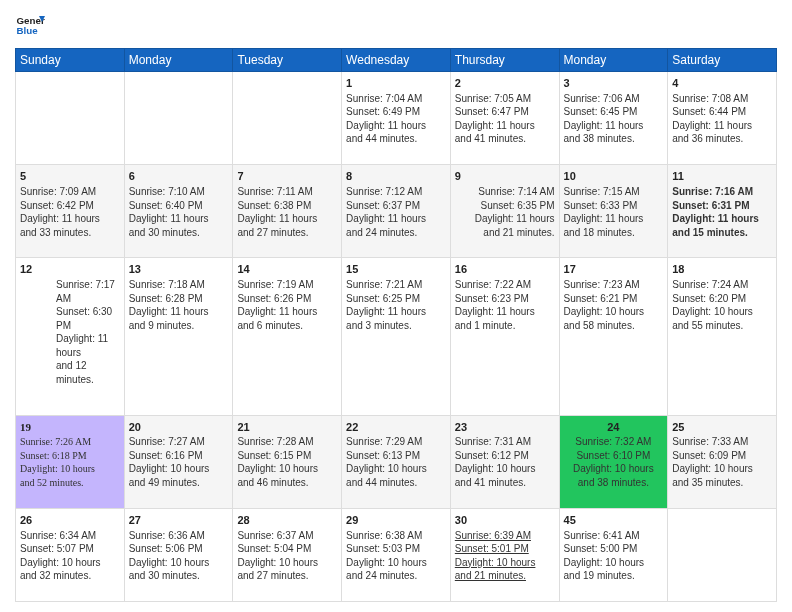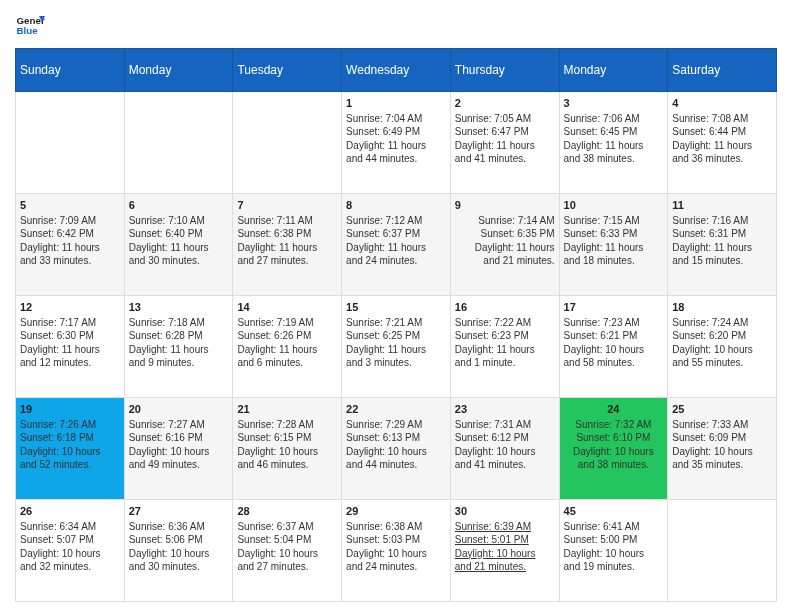--- a/index.html
+++ b/index.html
@@ -49,21 +49,21 @@
       flex: 1;
       border: 1px solid #ccc;
       border-collapse: collapse;
       width: 100%;
       table-layout: fixed;
       font-size: 10.5px;
     }
     .calendar th {
       background: #1565c0;
       color: #fff;
-      padding: 14px 4px;
+      padding: 4px 4px;
       text-align: left;
       font-size: 12px;
       font-weight: normal;
       border: 1px solid #1255a0;
     }
     .calendar td {
       vertical-align: top;
       padding: 4px 4px;
       border: 1px solid #ddd;
       height: 78px;
@@ -191,30 +191,30 @@
           </td>
           <td style="background: rgb(245, 245, 245);">
             <span class="day-num">10</span>
             <div class="day-info" style="white-space: pre-line;">Sunrise: 7:15 AM
 Sunset: 6:33 PM
 Daylight: 11 hours
 and 18 minutes.</div>
           </td>
           <td style="background: rgb(245, 245, 245);">
             <span class="day-num">11</span>
-            <div class="day-info" style="white-space: pre-line;">Sunrise: 7:16 AM
+            <div class="day-info" style="white-space: pre-line; font-weight: bold;">Sunrise: 7:16 AM
 Sunset: 6:31 PM
 Daylight: 11 hours
 and 15 minutes.</div>
           </td>
         </tr>
         <tr>
           <td>
             <span class="day-num">12</span>
-            <div class="day-info" style="white-space: pre-line;">Sunrise: 7:17 AM
+            <div class="day-info" style="white-space: pre-line; margin-left: 36px;">Sunrise: 7:17 AM
 Sunset: 6:30 PM
 Daylight: 11 hours
 and 12 minutes.</div>
           </td>
           <td>
             <span class="day-num">13</span>
             <div class="day-info" style="white-space: pre-line;">Sunrise: 7:18 AM
 Sunset: 6:28 PM
 Daylight: 11 hours
 and 9 minutes.</div>
@@ -249,21 +249,21 @@
           </td>
           <td>
             <span class="day-num">18</span>
             <div class="day-info" style="white-space: pre-line;">Sunrise: 7:24 AM
 Sunset: 6:20 PM
 Daylight: 10 hours
 and 55 minutes.</div>
           </td>
         </tr>
         <tr>
-          <td style="background: #0ea5e9;">
+          <td style="background: #c4b5fd; font-family: Liberation Serif, serif;">
             <span class="day-num">19</span>
             <div class="day-info" style="white-space: pre-line;">Sunrise: 7:26 AM
 Sunset: 6:18 PM
 Daylight: 10 hours
 and 52 minutes.</div>
           </td>
           <td style="background: rgb(245, 245, 245);">
             <span class="day-num">20</span>
             <div class="day-info" style="white-space: pre-line;">Sunrise: 7:27 AM
 Sunset: 6:16 PM

